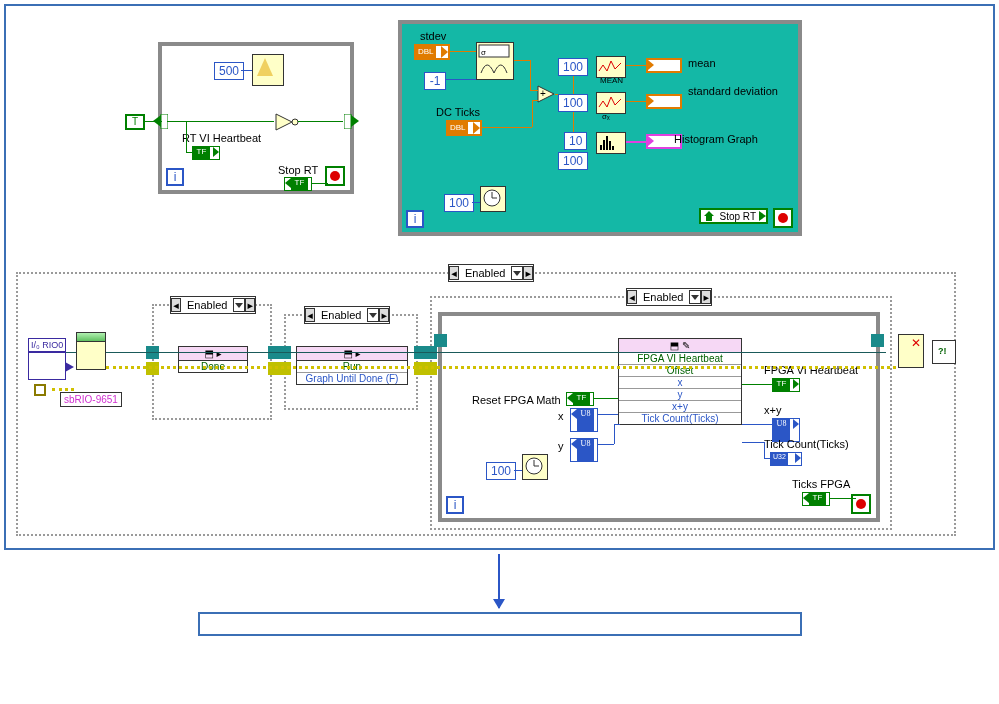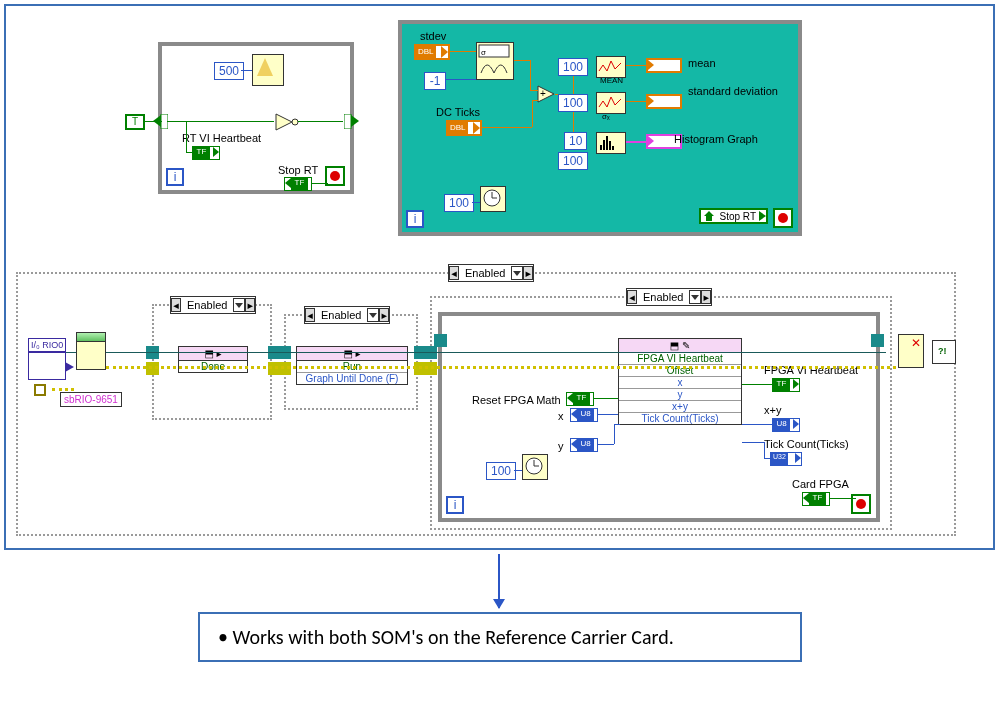--- a/index.html
+++ b/index.html
@@ -116,21 +116,21 @@
 .err-term{ position:absolute; width: 24px; height:24px; border:1.5px solid #333; background:#fff; }
 .err-term::after{content:'?!'; font-size:9px; font-weight:bold; color:#006000; position:absolute; left:5px; top:5px;}
 
 
 .tf-term{position:absolute; width:28px; height:14px; border:1.5px solid #008000; display:flex;}
 .tf-term .tri{width:0;height:0;border-top:5px solid transparent;border-bottom:5px solid transparent;}
 .tf-term.in .tri{border-right:6px solid #008000;}
 .tf-term.out .tri{border-left:6px solid #008000; margin-left:auto;}
 .tf-term .box{background:#008000; color:#fff; font-size:8px; padding:0 2px;width:17px;text-align:center;}
 
-.u8-term{position:absolute; width:28px; height:14px; border:1.5px solid #2b56c6; display:flex;}
+.u8-term{position:absolute; width:28px; height:24px; border:1.5px solid #2b56c6; display:flex;font-family:Liberation Serif, serif;}
 .u8-term.in .tri{width:0;height:0;border-top:5px solid transparent;border-bottom:5px solid transparent;border-right:6px solid #2b56c6;}
 .u8-term.out .tri{width:0;height:0;border-top:5px solid transparent;border-bottom:5px solid transparent;border-left:6px solid #2b56c6; margin-left:auto;}
 .u8-term .box{background:#2b56c6;color:#fff;font-size:8px;padding:0 2px; width:17px;text-align:center;}
 
 .u32-term{position:absolute; width:32px; height:14px; border:1.5px solid #2b56c6; display:flex;}
 .u32-term .tri{width:0;height:0;border-top:5px solid transparent;border-bottom:5px solid transparent;border-left:6px solid #2b56c6;margin-left:auto;}
 .u32-term .box{background:#2b56c6;color:#fff;font-size:7px; padding:0 2px; text-align:center;}
 
 
 .big-arrow{ position:absolute; width:2px; background:#2b56c6;}
@@ -439,21 +439,21 @@
     <div class="const" style="left:44px; top:146px;">100</div>
     <div class="fn" style="left:80px; top:138px;">
       <svg width="22" height="22">
           <circle cx="11" cy="11" r="8" fill="#fff" stroke="#333"></circle>
           <line x1="11" y1="11" x2="11" y2="5" stroke="#333"></line>
           <line x1="11" y1="11" x2="16" y2="11" stroke="#333"></line>
         </svg>
     </div>
     <div class="wire-b h" style="left:72px; top:154px; width:8px;"></div>
 
-    <div class="lbl-txt" style="left:350px; top:162px;">Card FPGA</div>
+    <div class="lbl-txt" style="left:350px; top:162px;">Ticks FPGA</div>
     <div class="tf-term in" style="left:360px; top:176px;">
         <span class="tri"></span>
         <span class="box">TF</span>
       </div>
     <div class="stop-term" style="right:5px; bottom:4px;"></div>
     <div class="wire h" style="left:388px; top:182px; width:26px;"></div>
 
     <div class="i-box">i</div>
 
     <div class="sq-tunnel teal" style="left:-8px; top:18px;"></div>
@@ -475,14 +475,13 @@
   <div class="wire-yel h" style="left:100px; top:360px; width:790px;"></div>
 
   <div class="close-fpga" style="left:892px; top:328px;"></div>
   <div class="err-term" style="left:926px; top:334px;"></div>
 
 </div>
 
 <div class="big-arrow" style="left:498px; top:554px; height:54px;"></div>
 
 <div class="note-box" style="left:198px; top:612px; width:604px;">
-  <div>• <span>Works with both SOM's on the Reference Carrier Card.</span></div>
 </div>
 
 </body></html>

